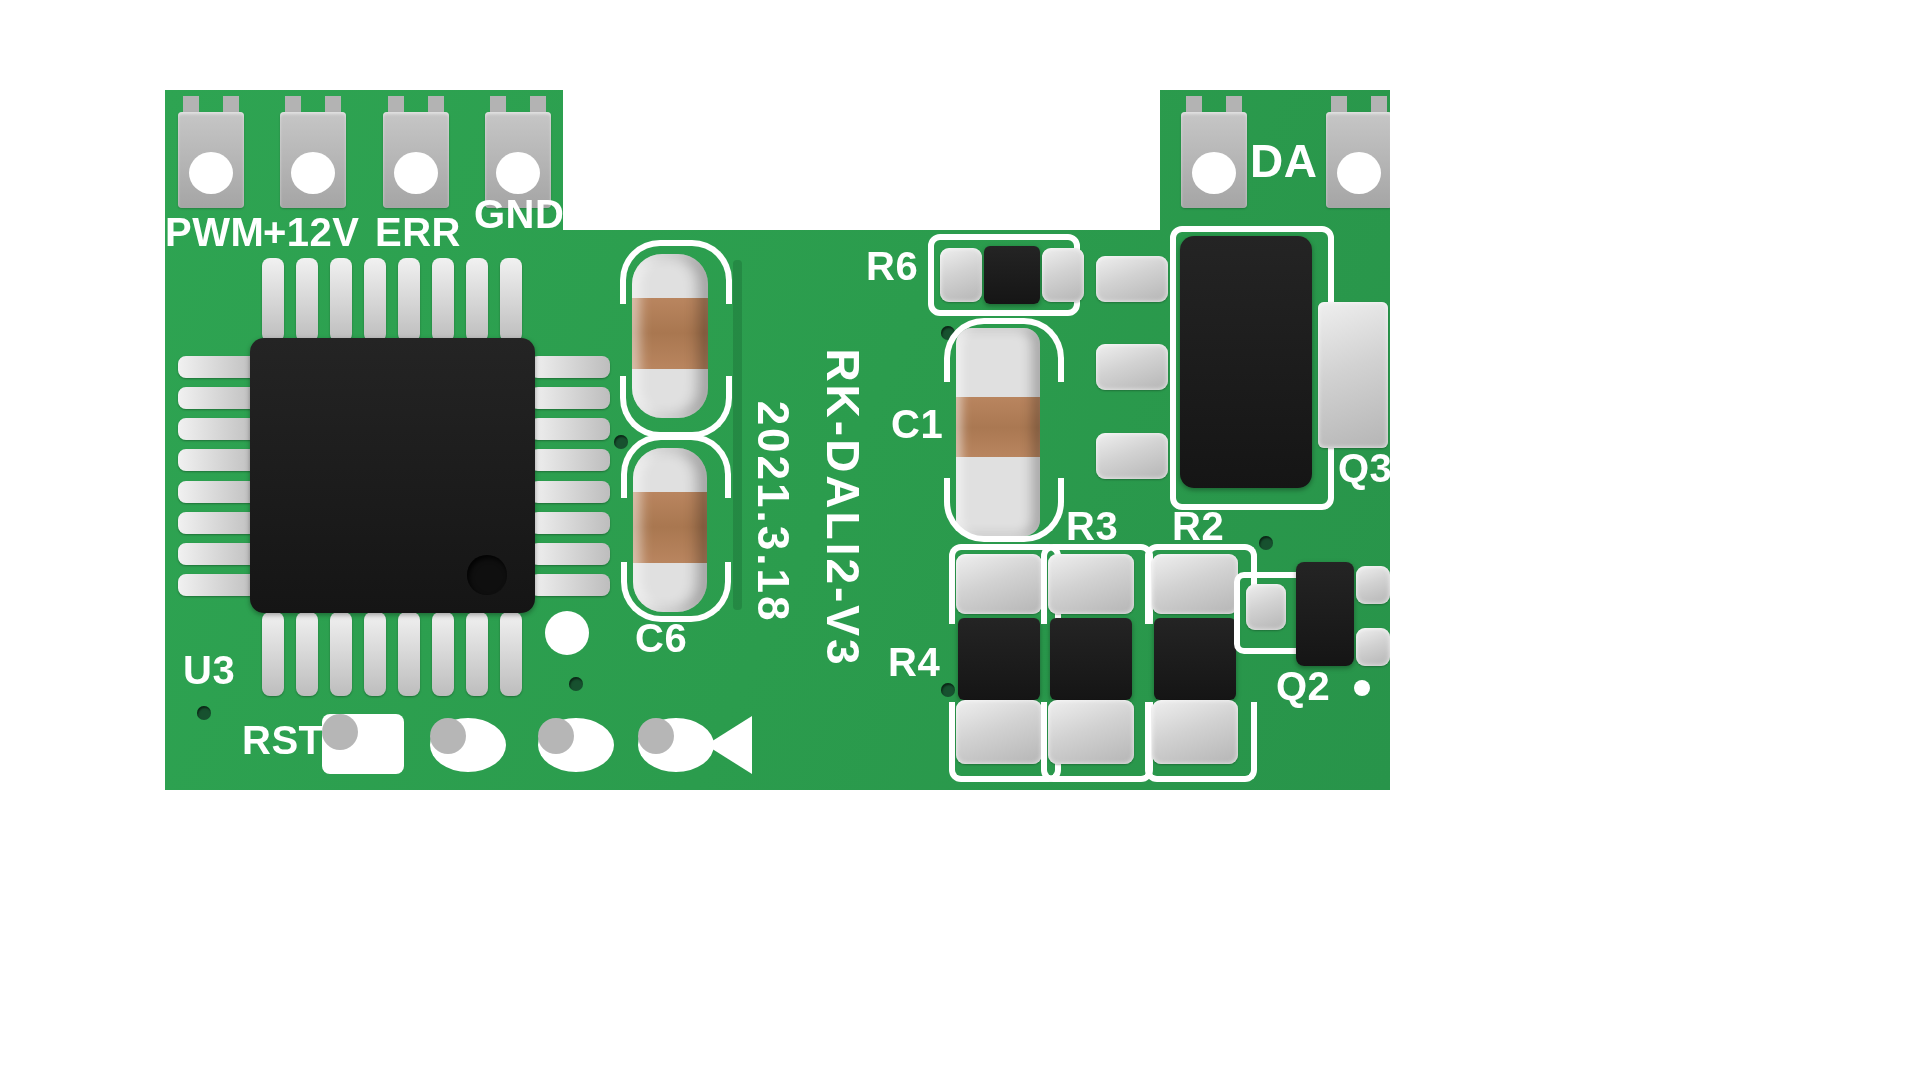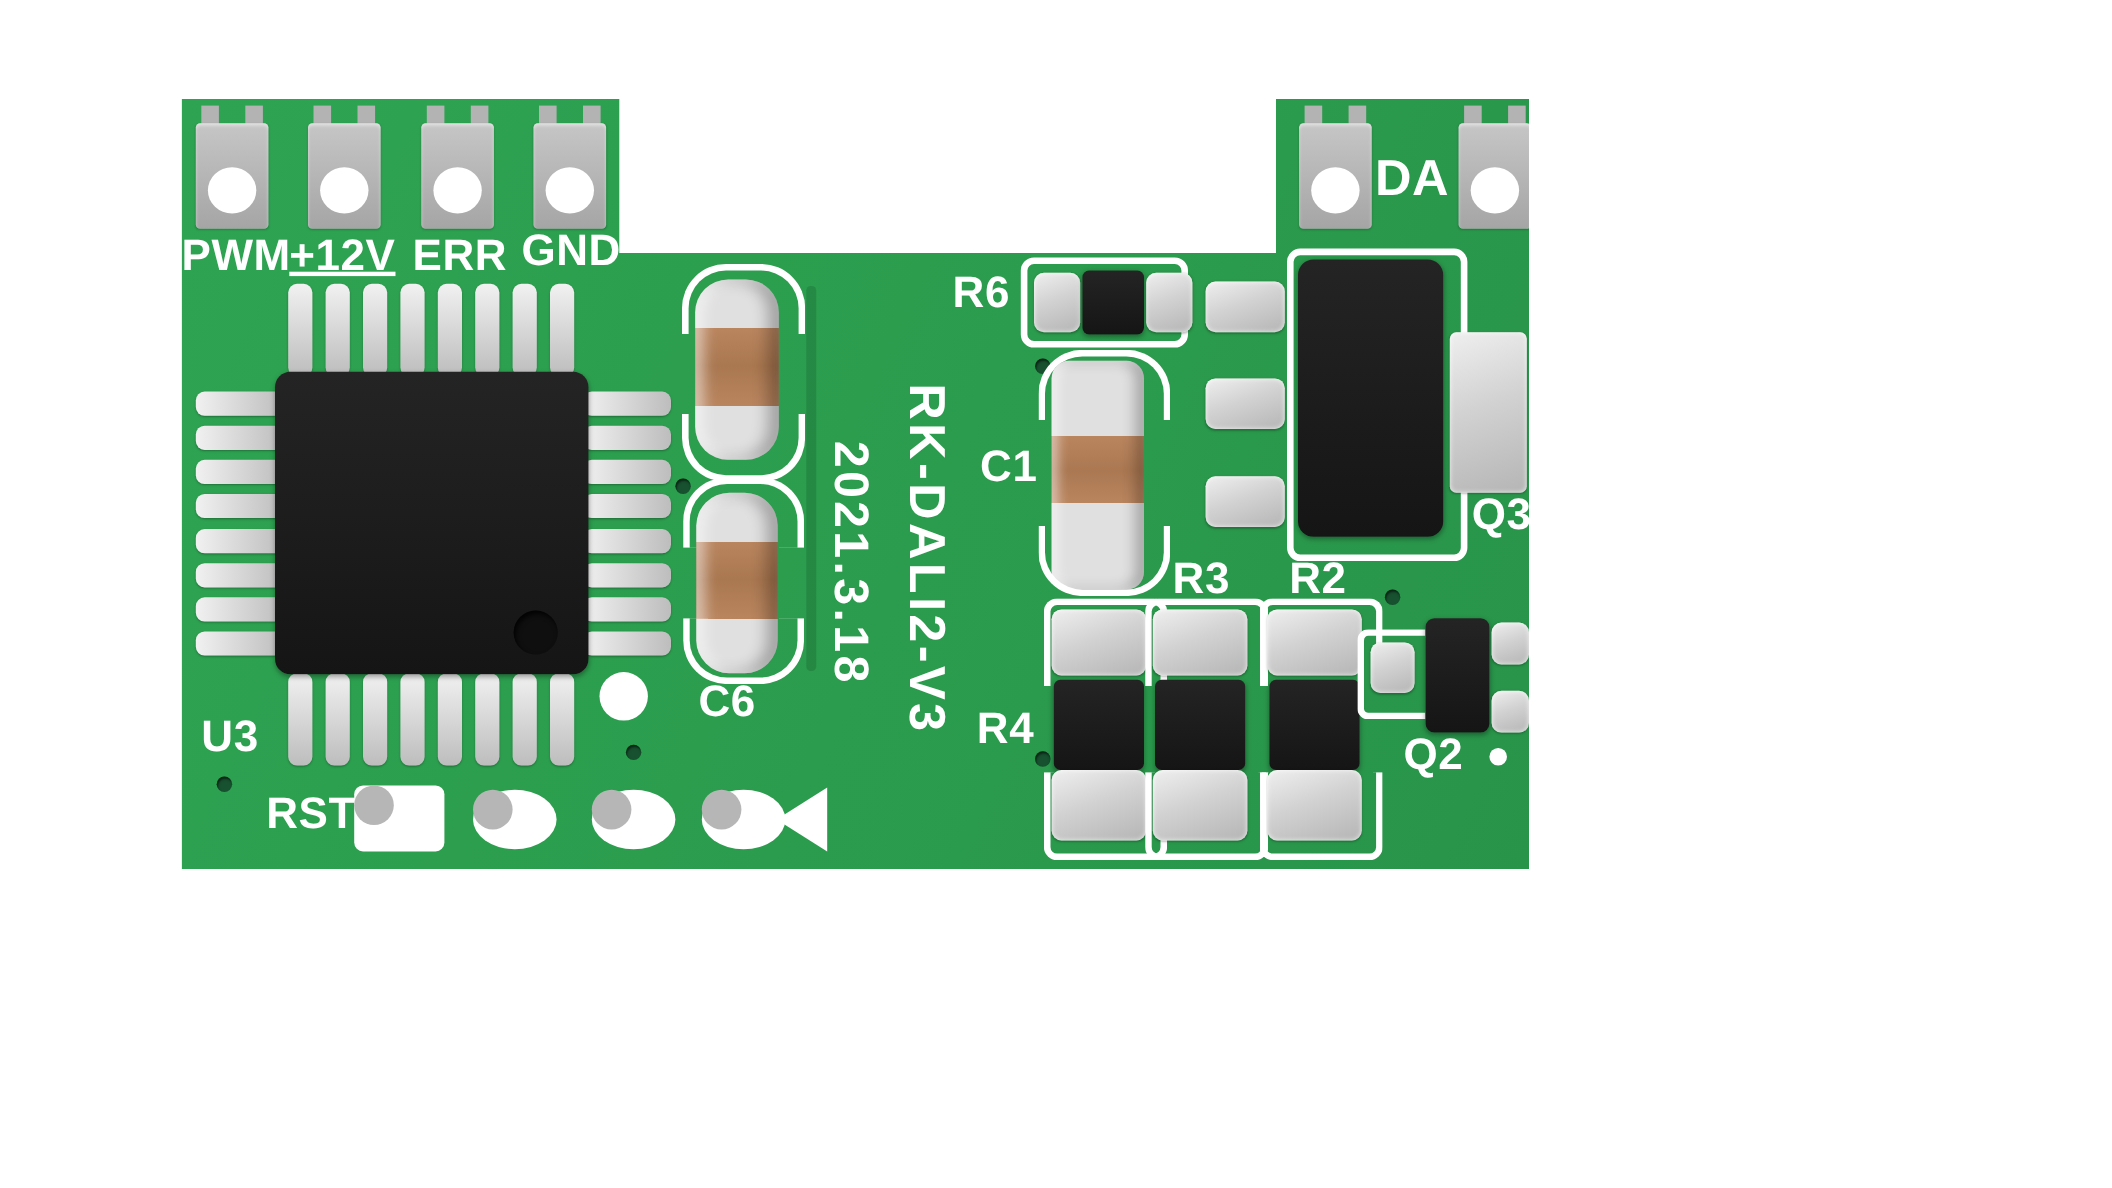--- a/index.html
+++ b/index.html
@@ -92,23 +92,23 @@
       <div class="conn-hole"></div>
     </div>
     <div class="conn" style="left:320px; top:6px;">
       <div class="conn-prong" style="left:5px;"></div>
       <div class="conn-prong" style="right:5px;"></div>
       <div class="conn-body"></div>
       <div class="conn-hole"></div>
     </div>
 
     <div class="lbl" style="left:0px;   top:122px;">PWM</div>
-    <div class="lbl" style="left:98px;  top:122px;text-decoration:underline;">+12V</div>
+    <div class="lbl" style="left:98px;  top:122px;">+12V</div>
     <div class="lbl" style="left:210px; top:122px;">ERR</div>
-    <div class="lbl" style="left:309px; top:118px;">GND</div>
+    <div class="lbl" style="left:309px; top:104px;">GND</div>
 
     <div class="conn" style="left:1016px; top:6px;">
       <div class="conn-prong" style="left:5px;"></div>
       <div class="conn-prong" style="right:5px;"></div>
       <div class="conn-body"></div>
       <div class="conn-hole"></div>
     </div>
     <div class="conn" style="left:1161px; top:6px;">
       <div class="conn-prong" style="left:5px;"></div>
       <div class="conn-prong" style="right:5px;"></div>

